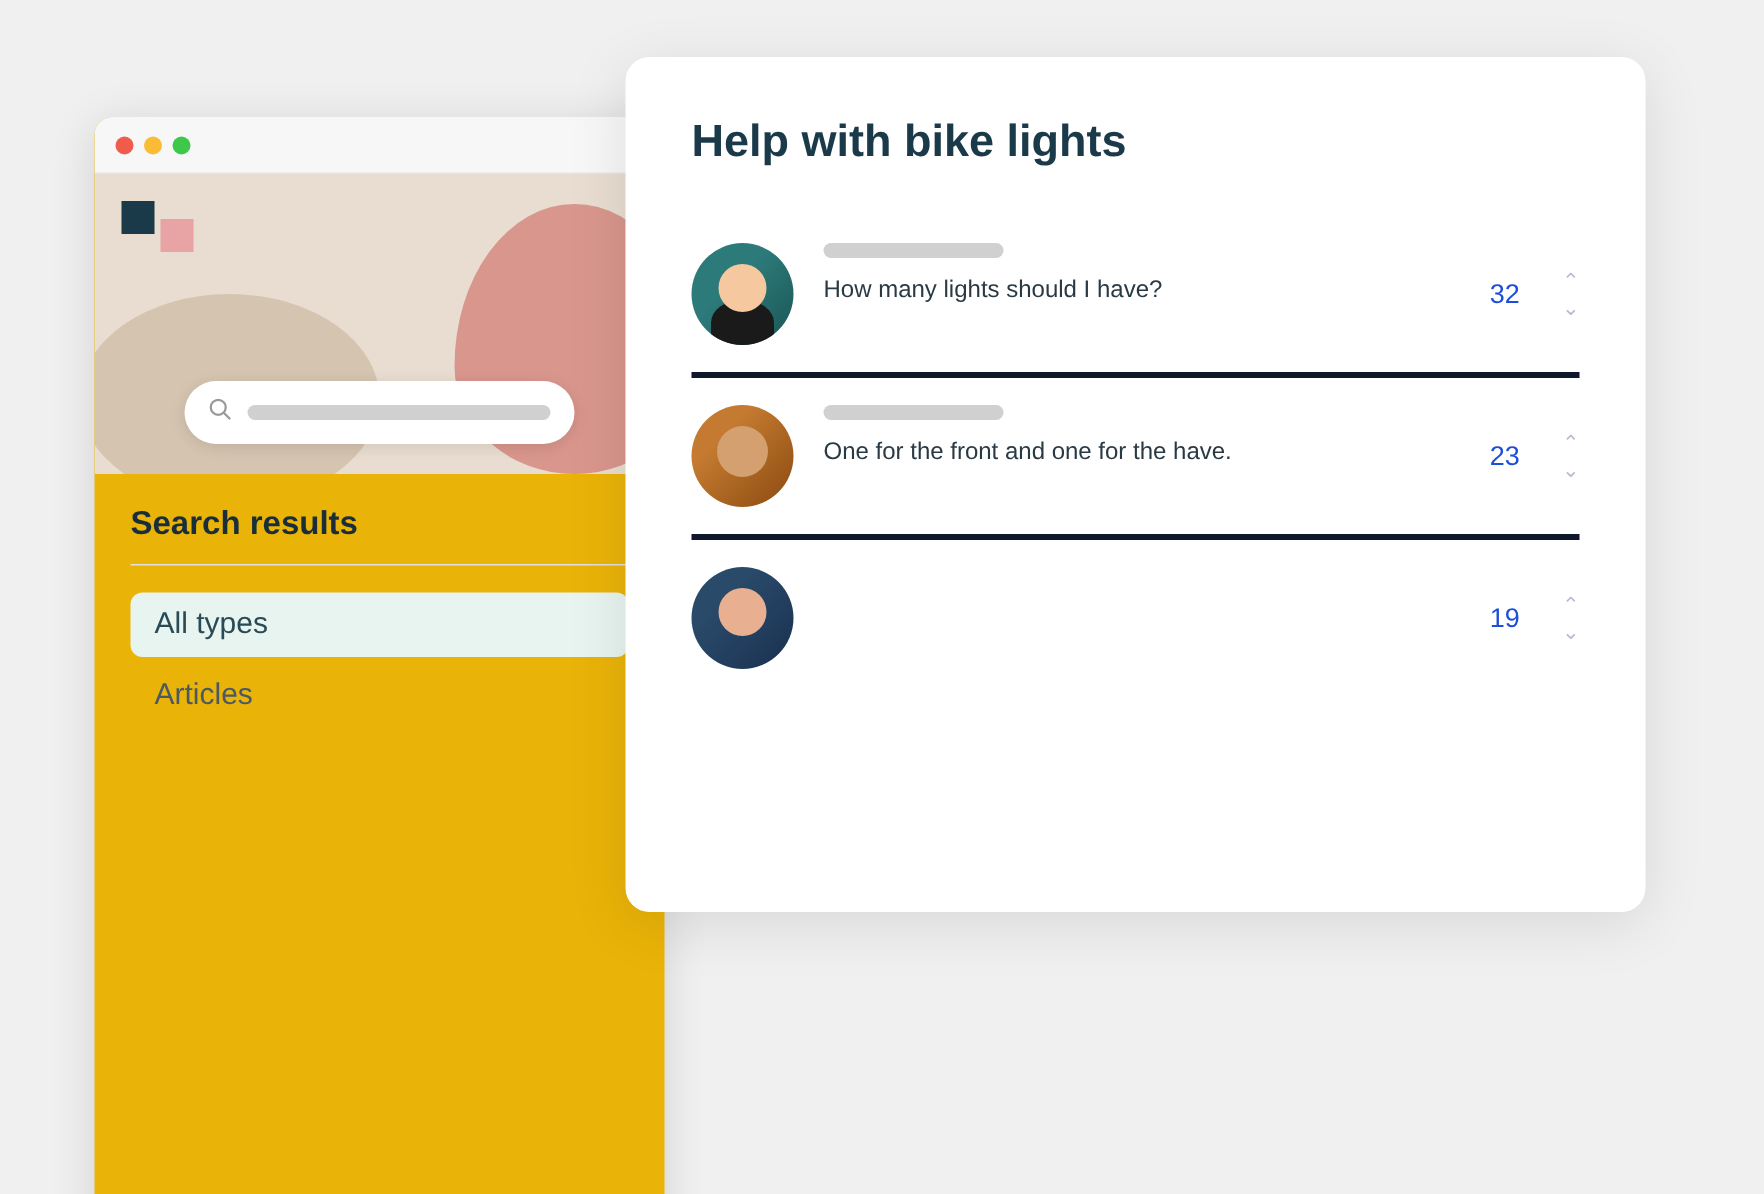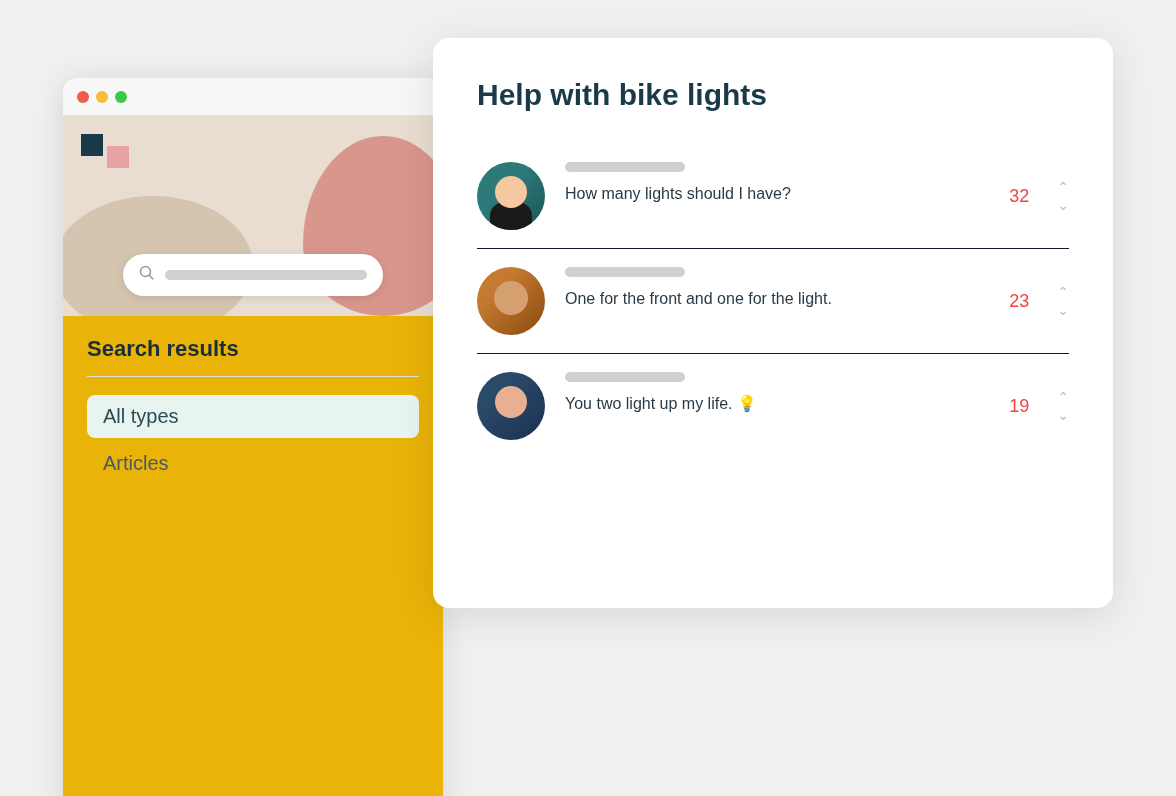--- a/index.html
+++ b/index.html
@@ -174,21 +174,21 @@
 
     .filter-item.active {
       background: #e8f4f0;
       color: #2a4a55;
       font-weight: 500;
     }
 
     
     .right-panel {
       position: absolute;
-      right: 0;
+      right: 16px;
       top: 0;
       width: 680px;
       height: 570px;
       background: #fff;
       border-radius: 16px;
       box-shadow: 0 8px 40px rgba(0,0,0,0.1);
       padding: 40px 44px;
       z-index: 2;
     }
 
@@ -198,21 +198,21 @@
       color: #1a3a4a;
       margin-bottom: 32px;
     }
 
     
     .thread-item {
       display: flex;
       align-items: flex-start;
       gap: 20px;
       padding: 18px 0;
-      border-bottom: 1px solid #0f172a;
+      border-bottom: 4px solid #0f172a;
       position: relative;
     }
 
     .thread-item:last-child {
       border-bottom: none;
     }
 
     .avatar {
       width: 68px;
       height: 68px;
@@ -290,21 +290,21 @@
 
     .thread-text {
       font-size: 16px;
       color: #2a3a45;
       line-height: 1.5;
       max-width: 400px;
     }
 
     .vote-count {
       font-size: 18px;
-      color: #ef4444;
+      color: #1d4ed8;
       font-weight: 500;
       margin-left: auto;
       align-self: center;
       min-width: 30px;
       text-align: right;
       padding-right: 8px;
     }
 
     .vote-arrows {
       display: flex;
@@ -384,35 +384,31 @@
       <div class="vote-arrows">
         <span class="arrow">⌃</span>
         <span class="arrow">⌄</span>
       </div>
     </div>
 
     <div class="thread-item">
       <div class="avatar avatar-2"></div>
       <div class="thread-content">
         <div class="thread-name-bar"></div>
-        <div class="thread-text">One for the front and one for the light.</div>
+        <div class="thread-text">One for the front and one for the have.</div>
       </div>
       <div class="vote-count">23</div>
       <div class="vote-arrows">
         <span class="arrow">⌃</span>
         <span class="arrow">⌄</span>
       </div>
     </div>
 
     <div class="thread-item">
       <div class="avatar avatar-3"></div>
-      <div class="thread-content">
-        <div class="thread-name-bar"></div>
-        <div class="thread-text">You two light up my life. 💡</div>
-      </div>
       <div class="vote-count">19</div>
       <div class="vote-arrows">
         <span class="arrow">⌃</span>
         <span class="arrow">⌄</span>
       </div>
     </div>
 
   </div>
 </div>
 

